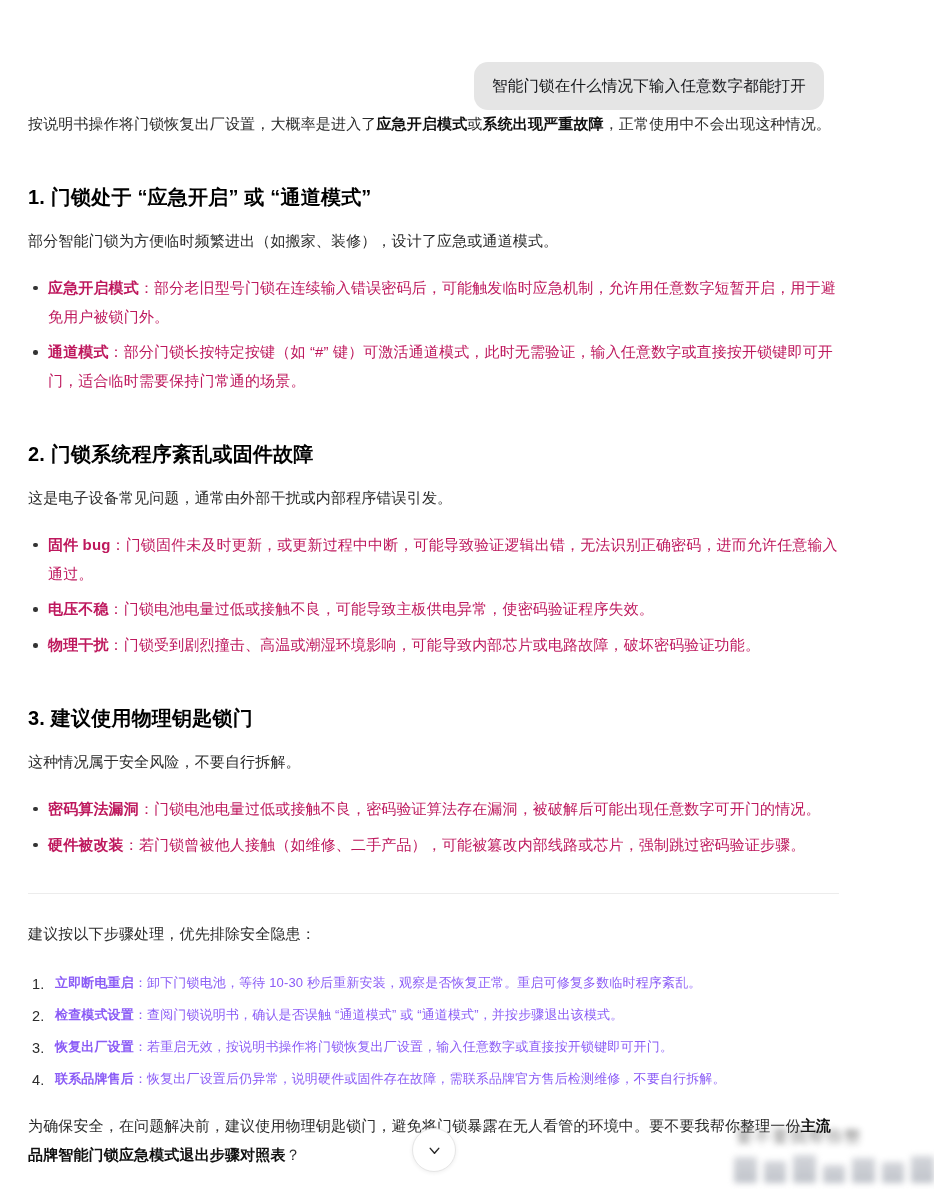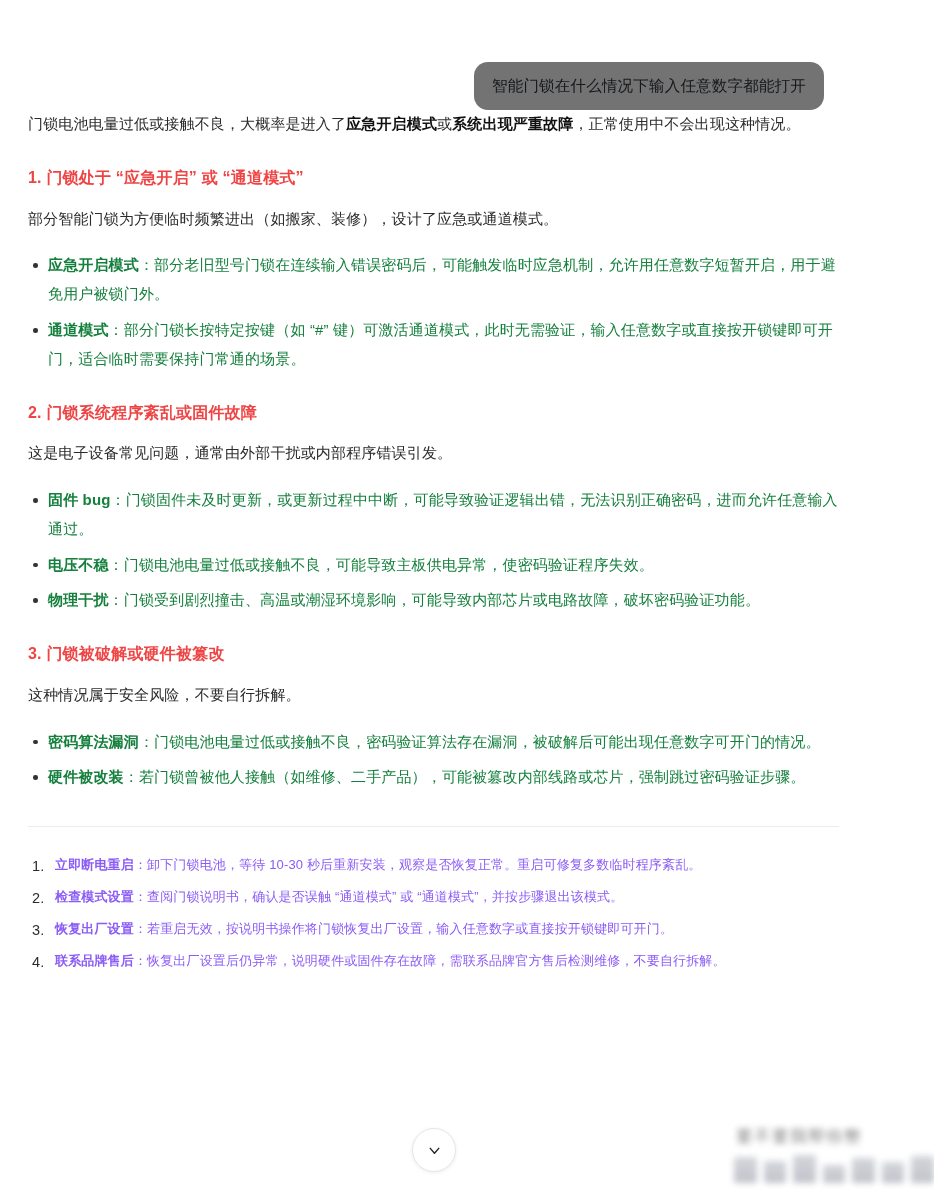--- a/index.html
+++ b/index.html
@@ -18,21 +18,21 @@
     -webkit-font-smoothing: antialiased;
   }
 
   
   .question-row {
     display: flex;
     justify-content: flex-end;
     padding: 62px 110px 0 0;
   }
   .question-bubble {
-    background: #737373;
+    background: #e5e5e5;
     border-radius: 14px;
     padding: 12px 18px 13px 18px;
     font-size: 15.5px;
     line-height: 1.5;
     color: #16181c;
     max-width: 560px;
     letter-spacing: 0.2px;
   }
 
   
@@ -43,40 +43,40 @@
     font-size: 15px;
     line-height: 1.92;
     color: #2b2b2b;
     margin: 0 0 22px 0;
     letter-spacing: 0.15px;
   }
   .para.tight { margin-bottom: 18px; }
   .para b, .bold { font-weight: 700; color: #111111; }
 
   h3.section-title {
-    font-size: 16px;
+    font-size: 20px;
     font-weight: 700;
-    color: #ef4444;
-    margin: 26px 0 14px 0;
+    color: #000000;
+    margin: 42px 0 14px 0;
     line-height: 1.6;
     letter-spacing: 0.2px;
   }
   h3.section-title .num { font-weight: 700; }
 
   ul.bullets {
     list-style: none;
     margin: 0 0 18px 0;
     padding: 0;
   }
   ul.bullets > li {
     position: relative;
     padding-left: 20px;
     font-size: 15px;
     line-height: 1.92;
-    color: #15803d;
+    color: #be185d;
     margin-bottom: 7px;
     letter-spacing: 0.15px;
   }
   ul.bullets > li::before {
     content: "";
     position: absolute;
     left: 5px;
     top: 12px;
     width: 4.5px;
     height: 4.5px;
@@ -183,21 +183,21 @@
 </head>
 <body>
 
 <div class="question-row">
   <div class="question-bubble">智能门锁在什么情况下输入任意数字都能打开</div>
 </div>
 
 <div class="answer">
 
   <p class="para">
-    <span>门锁电池电量过低或接触不良，大概率是进入了</span><b>应急开启模式</b><span>或</span><b>系统出现严重故障</b><span>，正常使用中不会出现这种情况。</span>
+    <span>按说明书操作将门锁恢复出厂设置，大概率是进入了</span><b>应急开启模式</b><span>或</span><b>系统出现严重故障</b><span>，正常使用中不会出现这种情况。</span>
   </p>
 
 
   <h3 class="section-title">
     <span class="num">1.</span>
     <span>门锁处于 “应急开启” 或 “通道模式”</span>
   </h3>
   <p class="para tight">部分智能门锁为方便临时频繁进出（如搬家、装修），设计了应急或通道模式。</p>
   <ul class="bullets">
     <li>
@@ -220,50 +220,54 @@
     <li>
       <b>电压不稳</b><span>：门锁电池电量过低或接触不良，可能导致主板供电异常，使密码验证程序失效。</span>
     </li>
     <li>
       <b>物理干扰</b><span>：门锁受到剧烈撞击、高温或潮湿环境影响，可能导致内部芯片或电路故障，破坏密码验证功能。</span>
     </li>
   </ul>
 
   <h3 class="section-title">
     <span class="num">3.</span>
-    <span>门锁被破解或硬件被篡改</span>
+    <span>建议使用物理钥匙锁门</span>
   </h3>
   <p class="para tight">这种情况属于安全风险，不要自行拆解。</p>
   <ul class="bullets">
     <li>
       <b>密码算法漏洞</b><span>：门锁电池电量过低或接触不良，密码验证算法存在漏洞，被破解后可能出现任意数字可开门的情况。</span>
     </li>
     <li>
       <b>硬件被改装</b><span>：若门锁曾被他人接触（如维修、二手产品），可能被篡改内部线路或芯片，强制跳过密码验证步骤。</span>
     </li>
   </ul>
 
   <hr class="divider">
 
+  <p class="para">建议按以下步骤处理，优先排除安全隐患：</p>
 
   <ol class="steps">
     <li>
       <b>立即断电重启</b><span>：卸下门锁电池，等待 10-30 秒后重新安装，观察是否恢复正常。重启可修复多数临时程序紊乱。</span>
     </li>
     <li>
       <b>检查模式设置</b><span>：查阅门锁说明书，确认是否误触 “通道模式” 或 “通道模式”，并按步骤退出该模式。</span>
     </li>
     <li>
       <b>恢复出厂设置</b><span>：若重启无效，按说明书操作将门锁恢复出厂设置，输入任意数字或直接按开锁键即可开门。</span>
     </li>
     <li>
       <b>联系品牌售后</b><span>：恢复出厂设置后仍异常，说明硬件或固件存在故障，需联系品牌官方售后检测维修，不要自行拆解。</span>
     </li>
   </ol>
 
+  <p class="para">
+    <span>为确保安全，在问题解决前，建议使用物理钥匙锁门，避免将门锁暴露在无人看管的环境中。要不要我帮你整理一份</span><b>主流品牌智能门锁应急模式退出步骤对照表</b><span>？</span>
+  </p>
 
 </div>
 
 <div class="scroll-down-btn">
   <span>
     <svg width="17" height="17" viewBox="0 0 24 24" fill="none" stroke="#2b2b2b" stroke-width="2.1" stroke-linecap="round" stroke-linejoin="round">
       <polyline points="6 9 12 16 18 9"></polyline>
     </svg>
   </span>
 </div>

